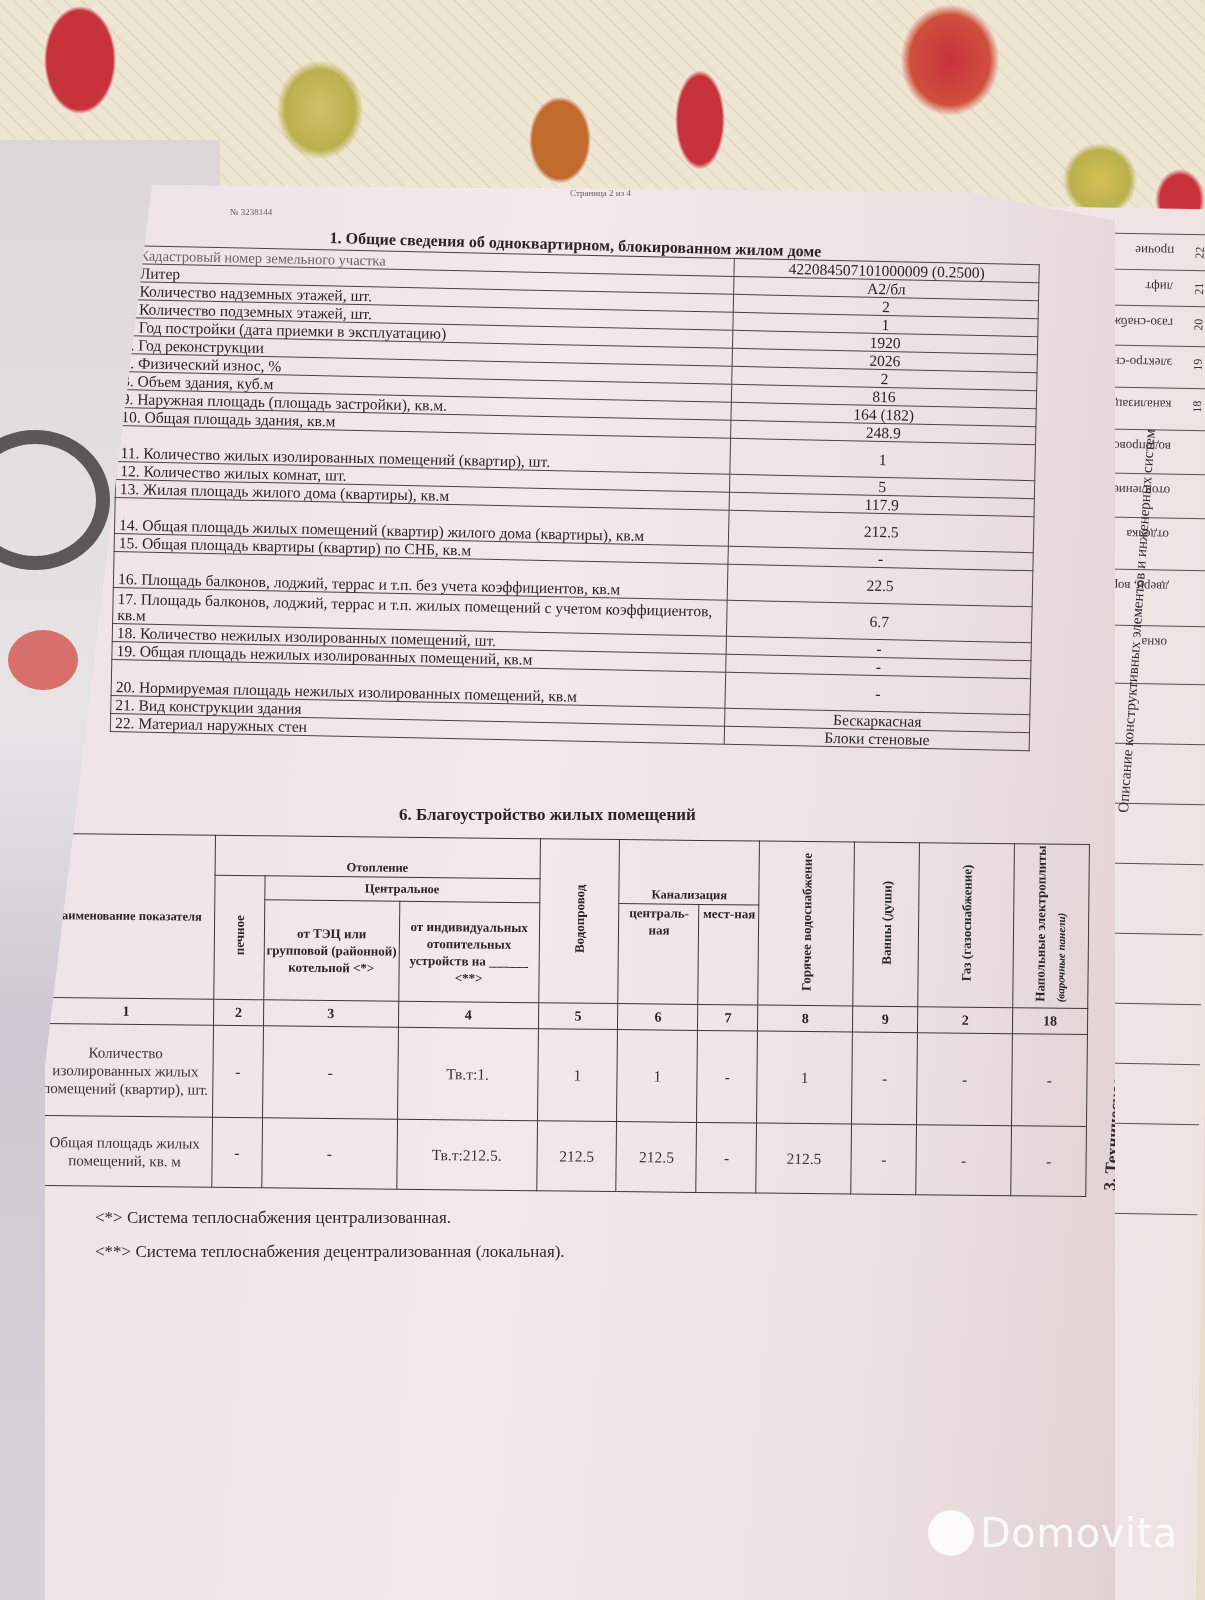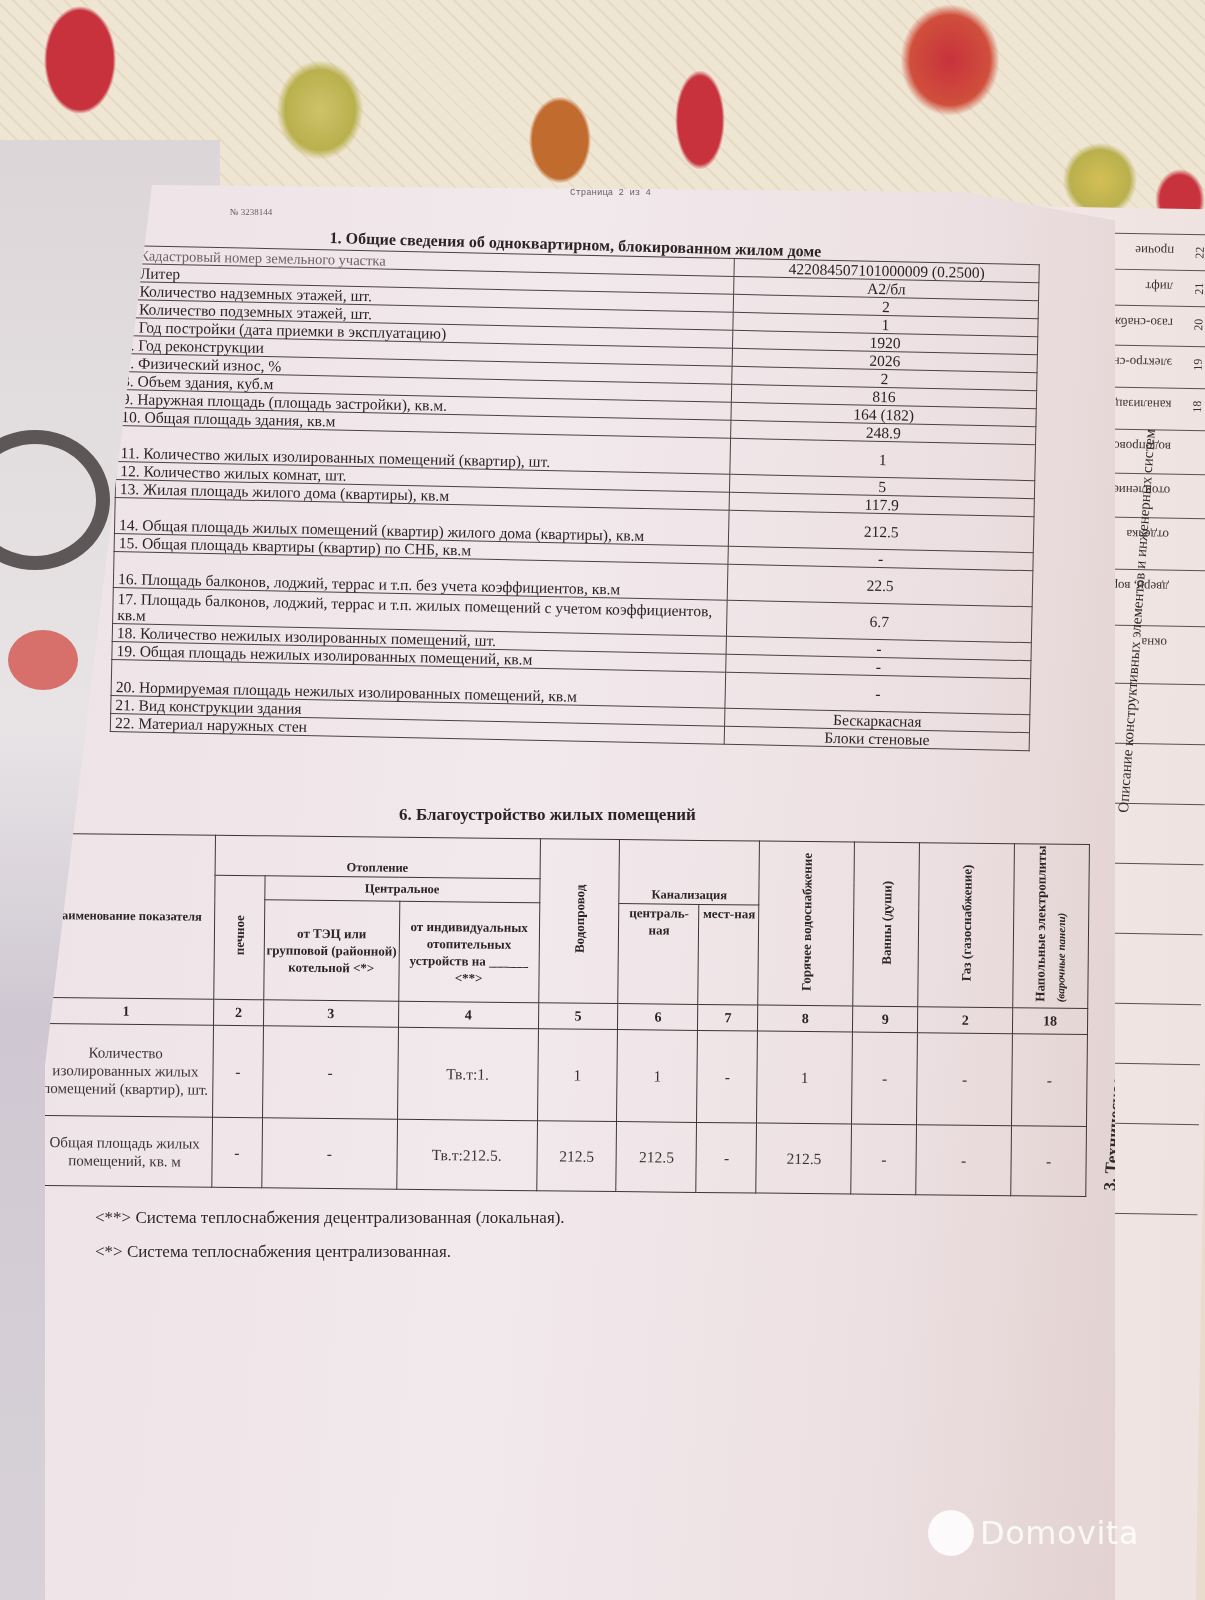--- a/index.html
+++ b/index.html
@@ -58,21 +58,21 @@
     }
     
     .page {
       position: absolute; left: 45px; top: 185px; width: 1070px; height: 1420px;
       background: linear-gradient(95deg, #eee3e6 0%, #f2e9ec 45%, #ecdfe1 80%, #e2d1d0 100%);
       clip-path: polygon(10% 0%, 86% 0.5%, 100% 2.5%, 100% 100%, 0% 100%, 0% 62%);
       border-radius: 6px;
     }
     .page-inner { position: absolute; left: 0; top: 0; width: 100%; height: 100%; }
     .page-header {
-      position: absolute; left: 525px; top: 3px; font-size: 9px; color: #6a6066; font-family: Liberation Mono, monospace;
+      position: absolute; left: 525px; top: 3px; font-size: 9px; color: #6a6066;
     }
     .doc-id {
       position: absolute; left: 185px; top: 22px; font-size: 9px; color: #6a6066;
     }
     .s1-title {
       position: absolute; left: 285px; top: 44px; font-size: 16px; font-weight: bold;
       transform: rotate(1.6deg); transform-origin: left top; white-space: nowrap;
     }
     
     .t1 {
@@ -122,21 +122,21 @@
       transform: rotate(-86deg); transform-origin: left top;
     }
     .s3-sub {
       position: absolute; left: 1085px; top: 620px; white-space: nowrap;
       font-size: 15px; color: #2e2828;
       transform: rotate(-86deg); transform-origin: left top;
     }
     .watermark {
       position: absolute; left: 928px; top: 1510px; display: flex; align-items: center;
       color: rgba(255,255,255,0.82); font-family: "DejaVu Sans", sans-serif;
-      font-size: 32px; letter-spacing: 0.5px;
+      font-size: 40px; letter-spacing: 0.5px;
     }
     .watermark .dot {
       width: 46px; height: 46px; border-radius: 50%;
       background: rgba(255,255,255,0.85); margin-right: 6px;
     }
   </style>
 </head>
 <body>
 
 <div class="tapestry"></div>
@@ -370,22 +370,22 @@
             <td>-</td>
             <td>212.5</td>
             <td>-</td>
             <td>-</td>
             <td>-</td>
           </tr>
     </tbody>
       </table>
 
     <div class="footnotes">
+      <div>&lt;*&gt; Система теплоснабжения централизованная.</div>
       <div>&lt;**&gt; Система теплоснабжения децентрализованная (локальная).</div>
-      <div>&lt;*&gt; Система теплоснабжения централизованная.</div>
     </div>
 
     <div class="s3-title">3. Техническое описание основных строений, их составных элементов и принадлежностей</div>
   </div>
 </div>
 
 <div class="s3-sub" style="left:1115px;top:812px;">Описание конструктивных элементов и инженерных систем</div>
 
 <div class="watermark">
   <span class="dot"></span>

